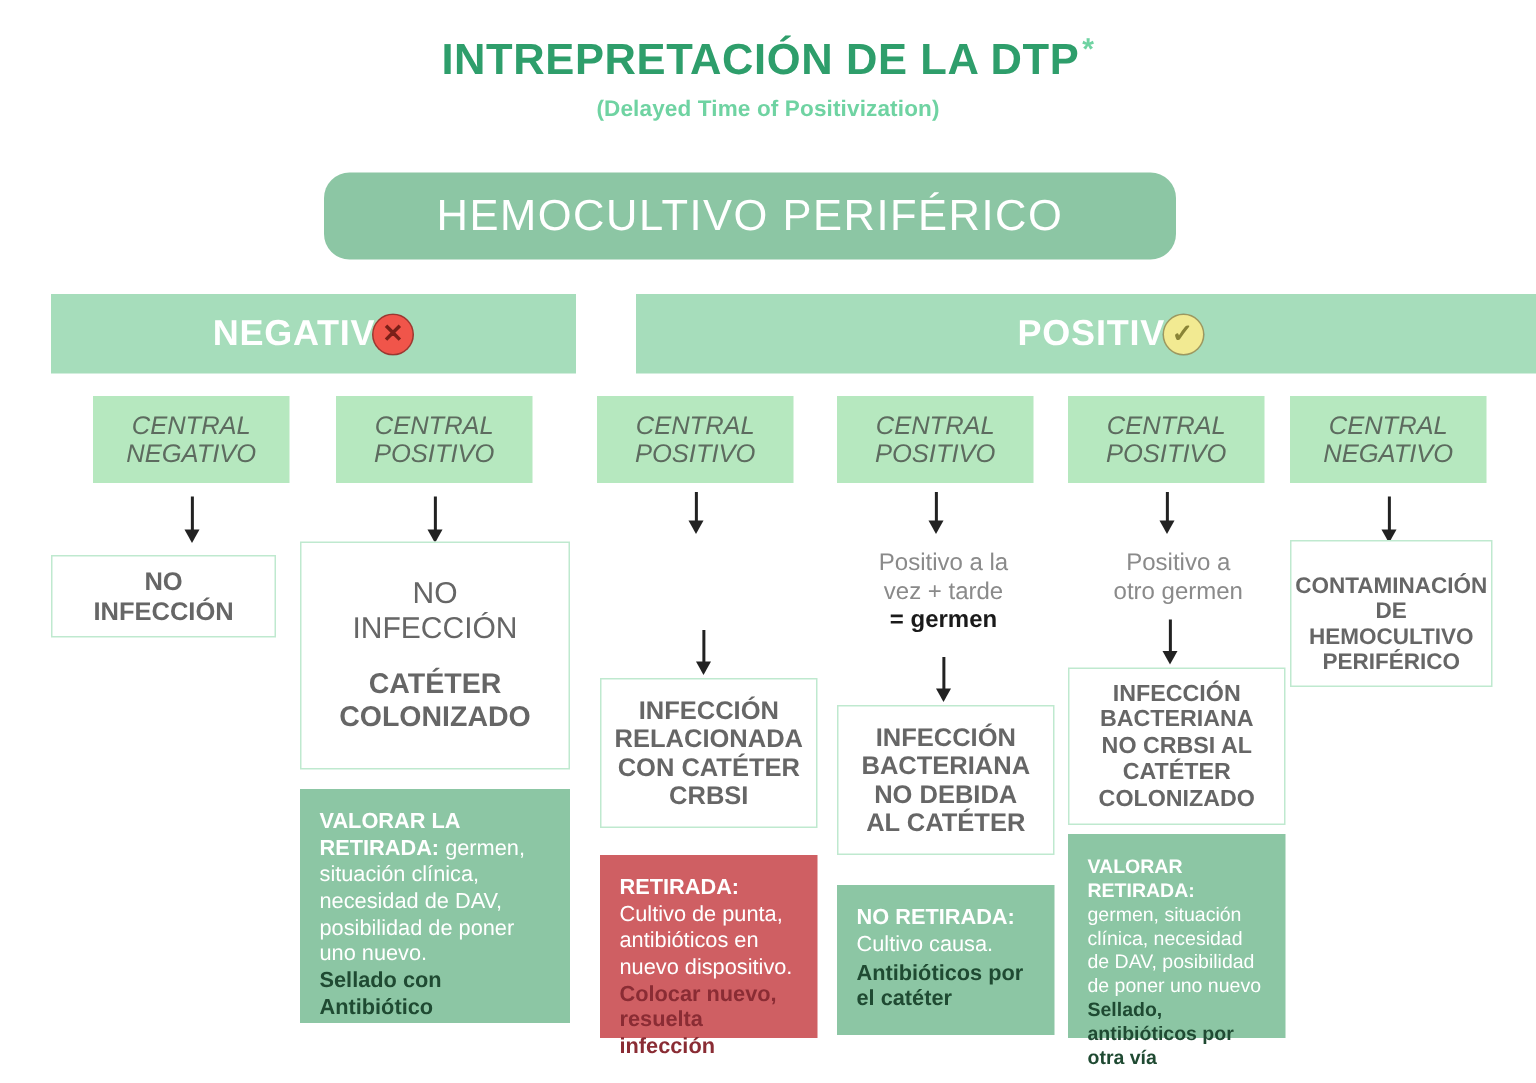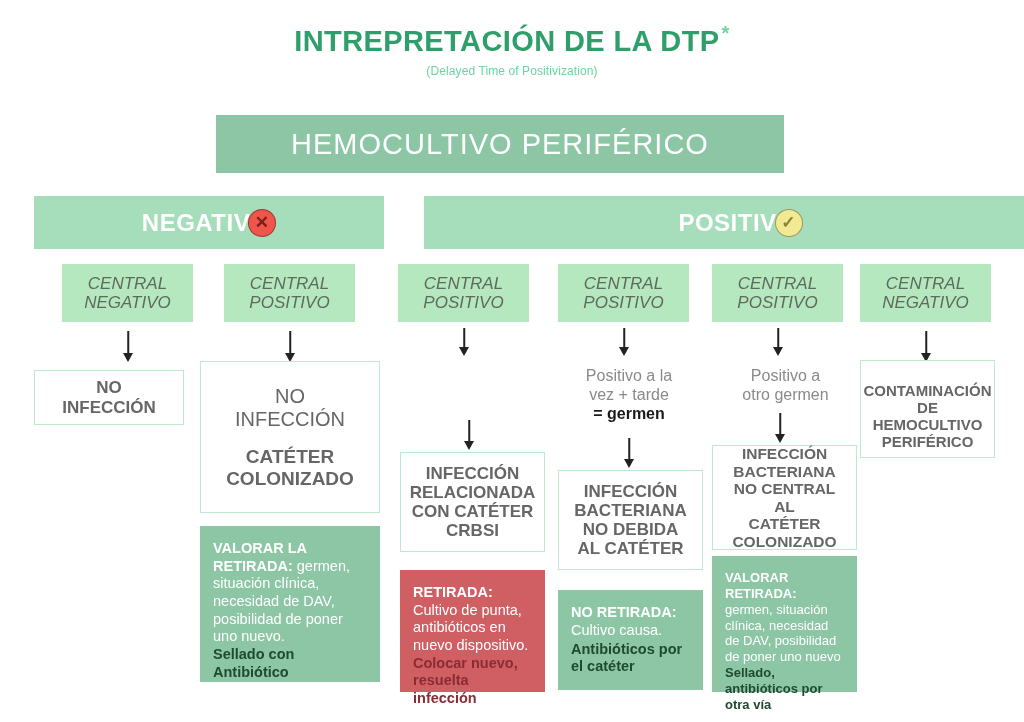--- a/index.html
+++ b/index.html
@@ -12,21 +12,21 @@
   .page { position: relative; width: 1024px; height: 722px; }
 
   
   .title-wrap { position: absolute; left: 0; top: 22px; width: 1024px; text-align: center; }
   .main-title {
     font-size: 29px; font-weight: bold; color: #2e9e6b;
     letter-spacing: .4px; display: inline-block;
   }
   .title-star { color: #6fd3a2; font-size: 20px; vertical-align: super; margin-left: 2px; }
   .subtitle {
-    margin-top: 6px; font-size: 12px; font-weight: normal;
+    margin-top: 6px; font-size: 15px; font-weight: bold;
     color: #6fd3a2; letter-spacing: .1px;
   }
 
   
   .box { position: absolute; display: flex; align-items: center; justify-content: center; }
 
   .hdr-main {
     background: #8cc6a4; color: #ffffff;
     font-size: 29px; letter-spacing: 1px; font-weight: 300;
   }
@@ -95,21 +95,21 @@
 
 <div class="page">
 
   <div class="title-wrap">
     <div class="main-title">
       <span>INTREPRETACIÓN DE LA DTP</span><span class="title-star">*</span>
     </div>
     <div class="subtitle">(Delayed Time of Positivization)</div>
   </div>
 
-  <div class="box hdr-main" style="left:216px; top:115px; width:568px; height:58px;">HEMOCULTIVO PERIFÉRICO</div>
+  <div class="box hdr-main" style="left:216px; top:115px; width:568px; height:58px;border-radius:17px;">HEMOCULTIVO PERIFÉRICO</div>
 
   <div class="box hdr-branch" style="left:34px; top:196px; width:350px; height:53px;">
     <span class="lbl">
       <span>NEGATIV</span>
         <span class="badge badge-x">✕</span>
     </span>
   </div>
 
   <div class="box hdr-branch" style="left:424px; top:196px; width:633px; height:53px;">
     <span class="lbl">
@@ -229,21 +229,21 @@
   </div>
   <div class="arrow" style="left:770px; top:413px; width:20px; height:30px;">
     <div class="shaft" style="height:22px;"></div>
       <div class="head"></div>
   </div>
 
   <div class="box outcome" style="left:712px; top:445px; width:145px; height:105px; font-size:15.5px;">
     <div class="bold">
       <span>INFECCIÓN</span><br>
       <span>BACTERIANA</span><br>
-      <span>NO CENTRAL AL</span><br>
+      <span>NO CRBSI AL</span><br>
       <span>CATÉTER</span><br>
       <span>COLONIZADO</span>
     </div>
   </div>
 
   <div class="box note" style="left:712px; top:556px; width:145px; height:136px; font-size:13px;align-items:flex-end;">
     <div>
       <span class="hd">VALORAR</span><br>
       <span class="hd">RETIRADA:</span><br>
       <span>germen, situación clínica, necesidad de DAV, posibilidad de poner uno nuevo</span>

